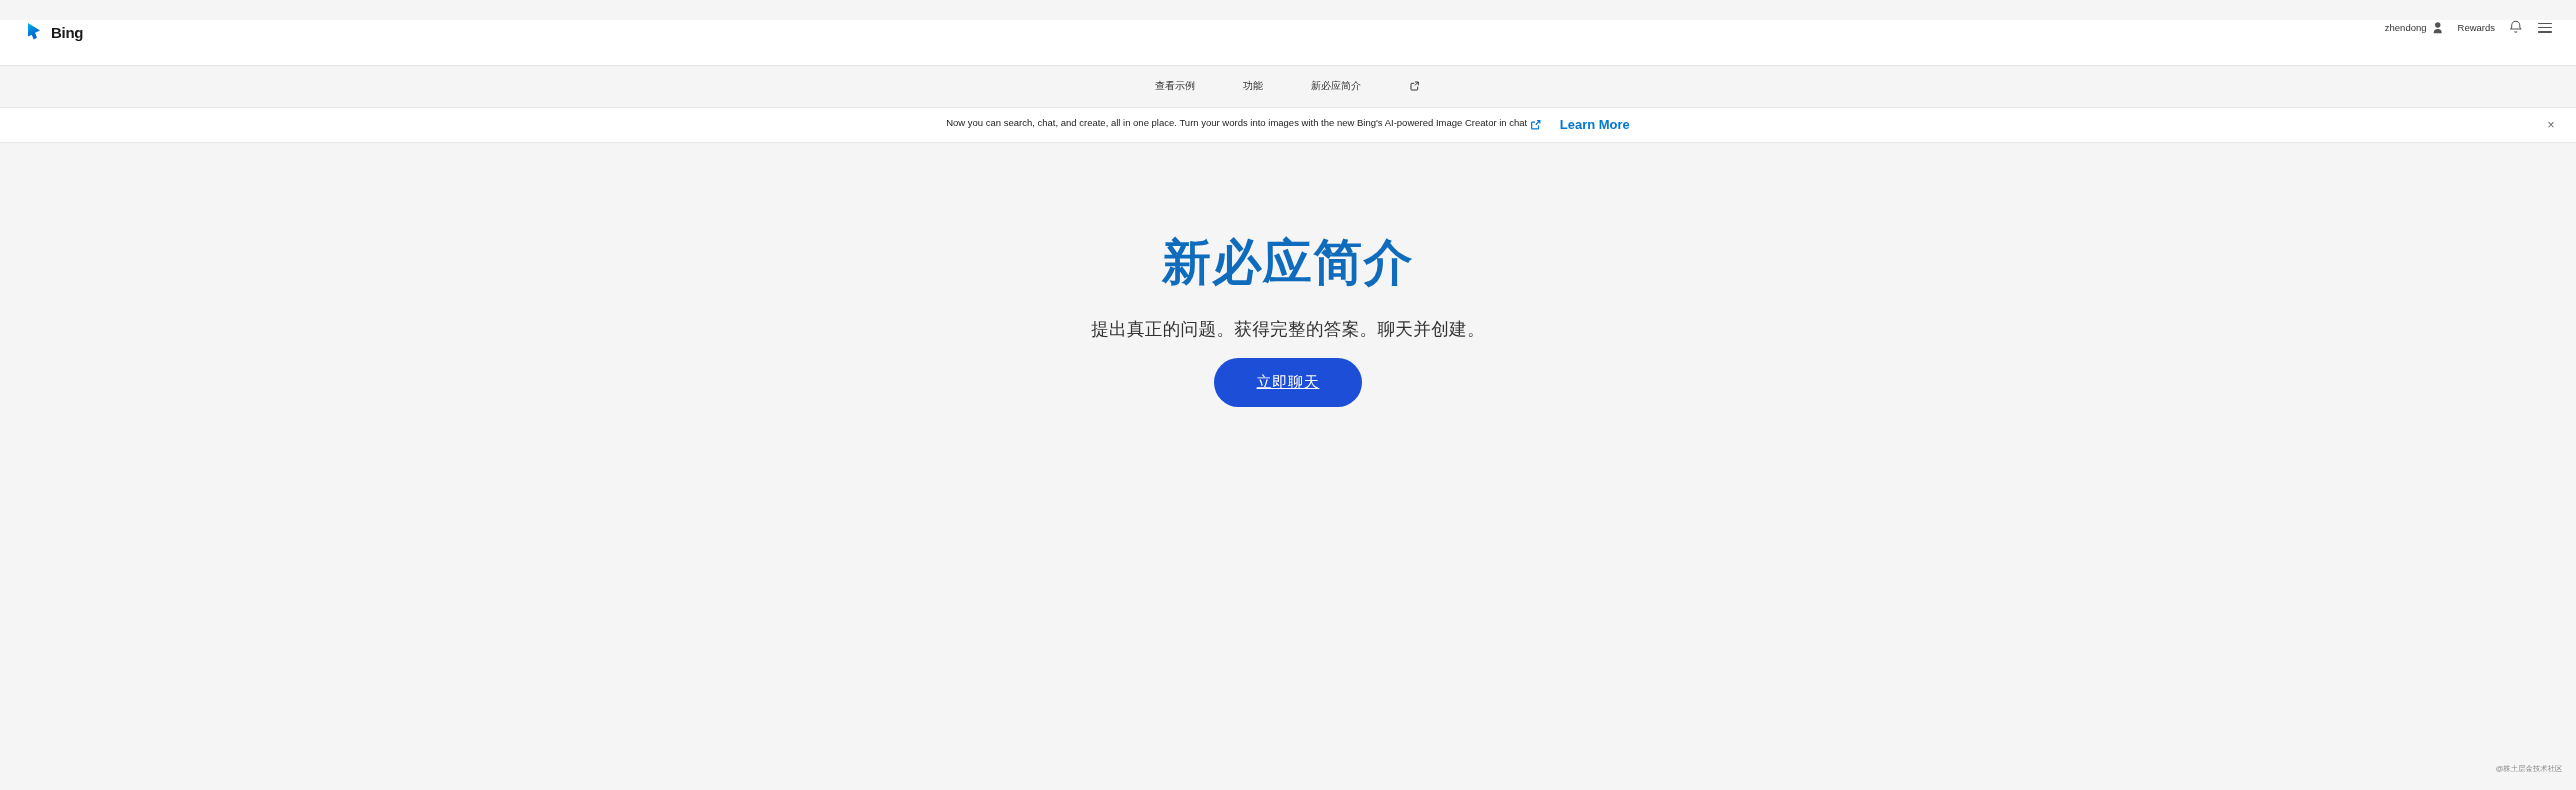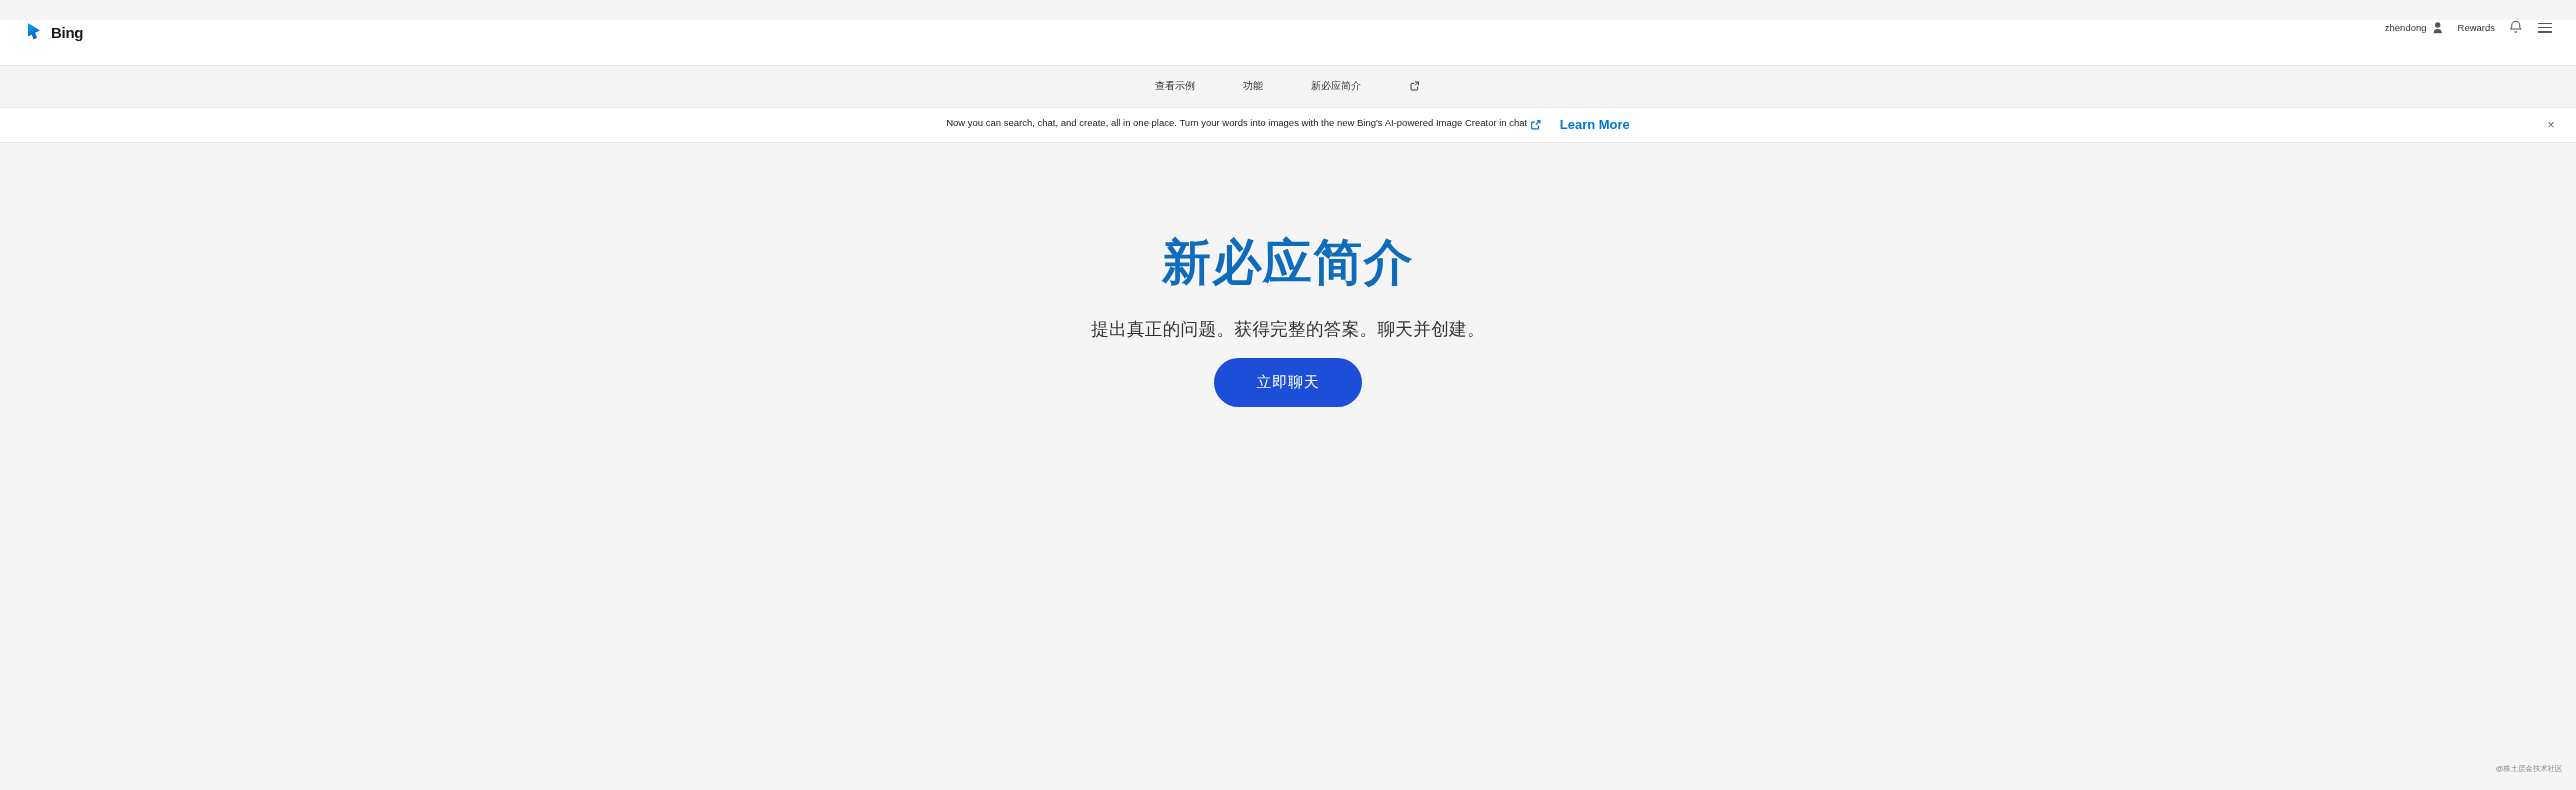--- a/index.html
+++ b/index.html
@@ -209,20 +209,21 @@
       color: #ffffff;
       border: none;
       border-radius: 27px;
       padding: 15px 43px;
       font-size: 15px;
       font-weight: 500;
       cursor: pointer;
       font-family: inherit;
       letter-spacing: 0.7px;
       transition: background-color 0.2s;
+      text-decoration: underline;
     }
 
     
     .footer-note {
       position: fixed;
       bottom: 16px;
       right: 13.5px;
       font-size: 7.4px;
       color: #888;
     }

